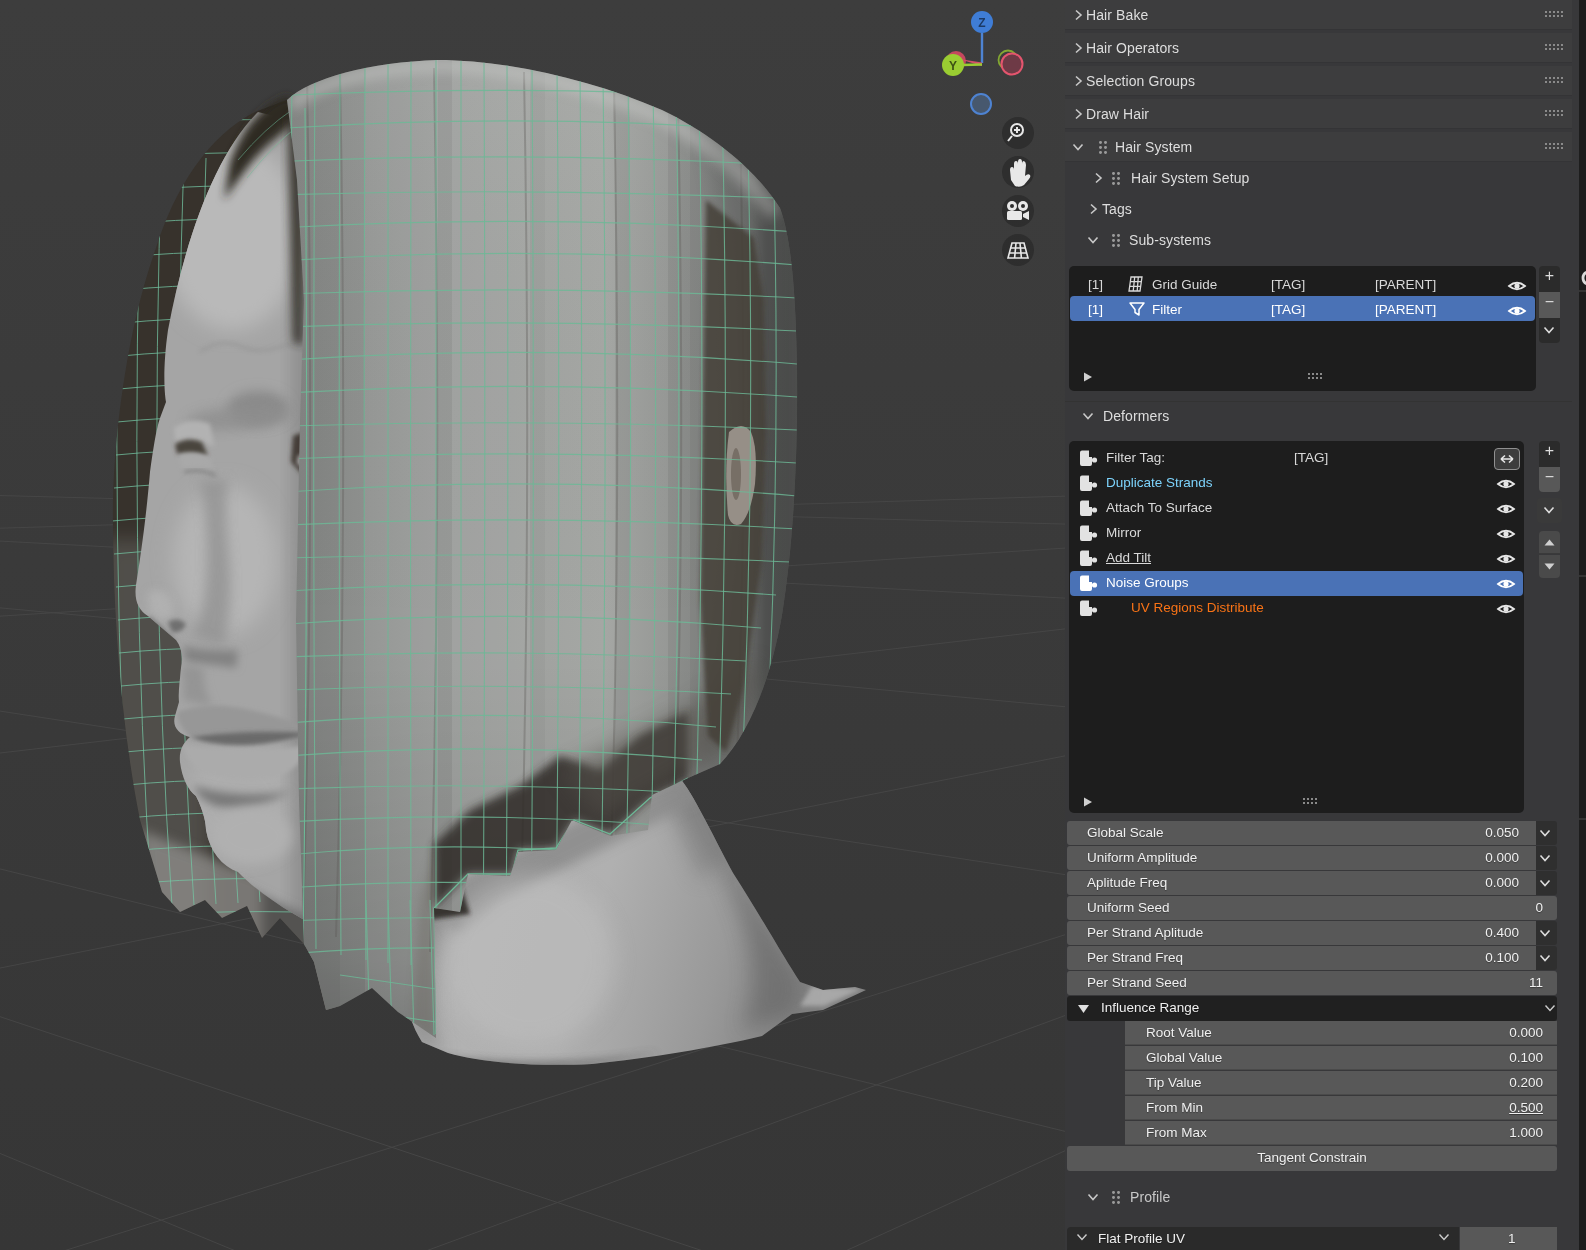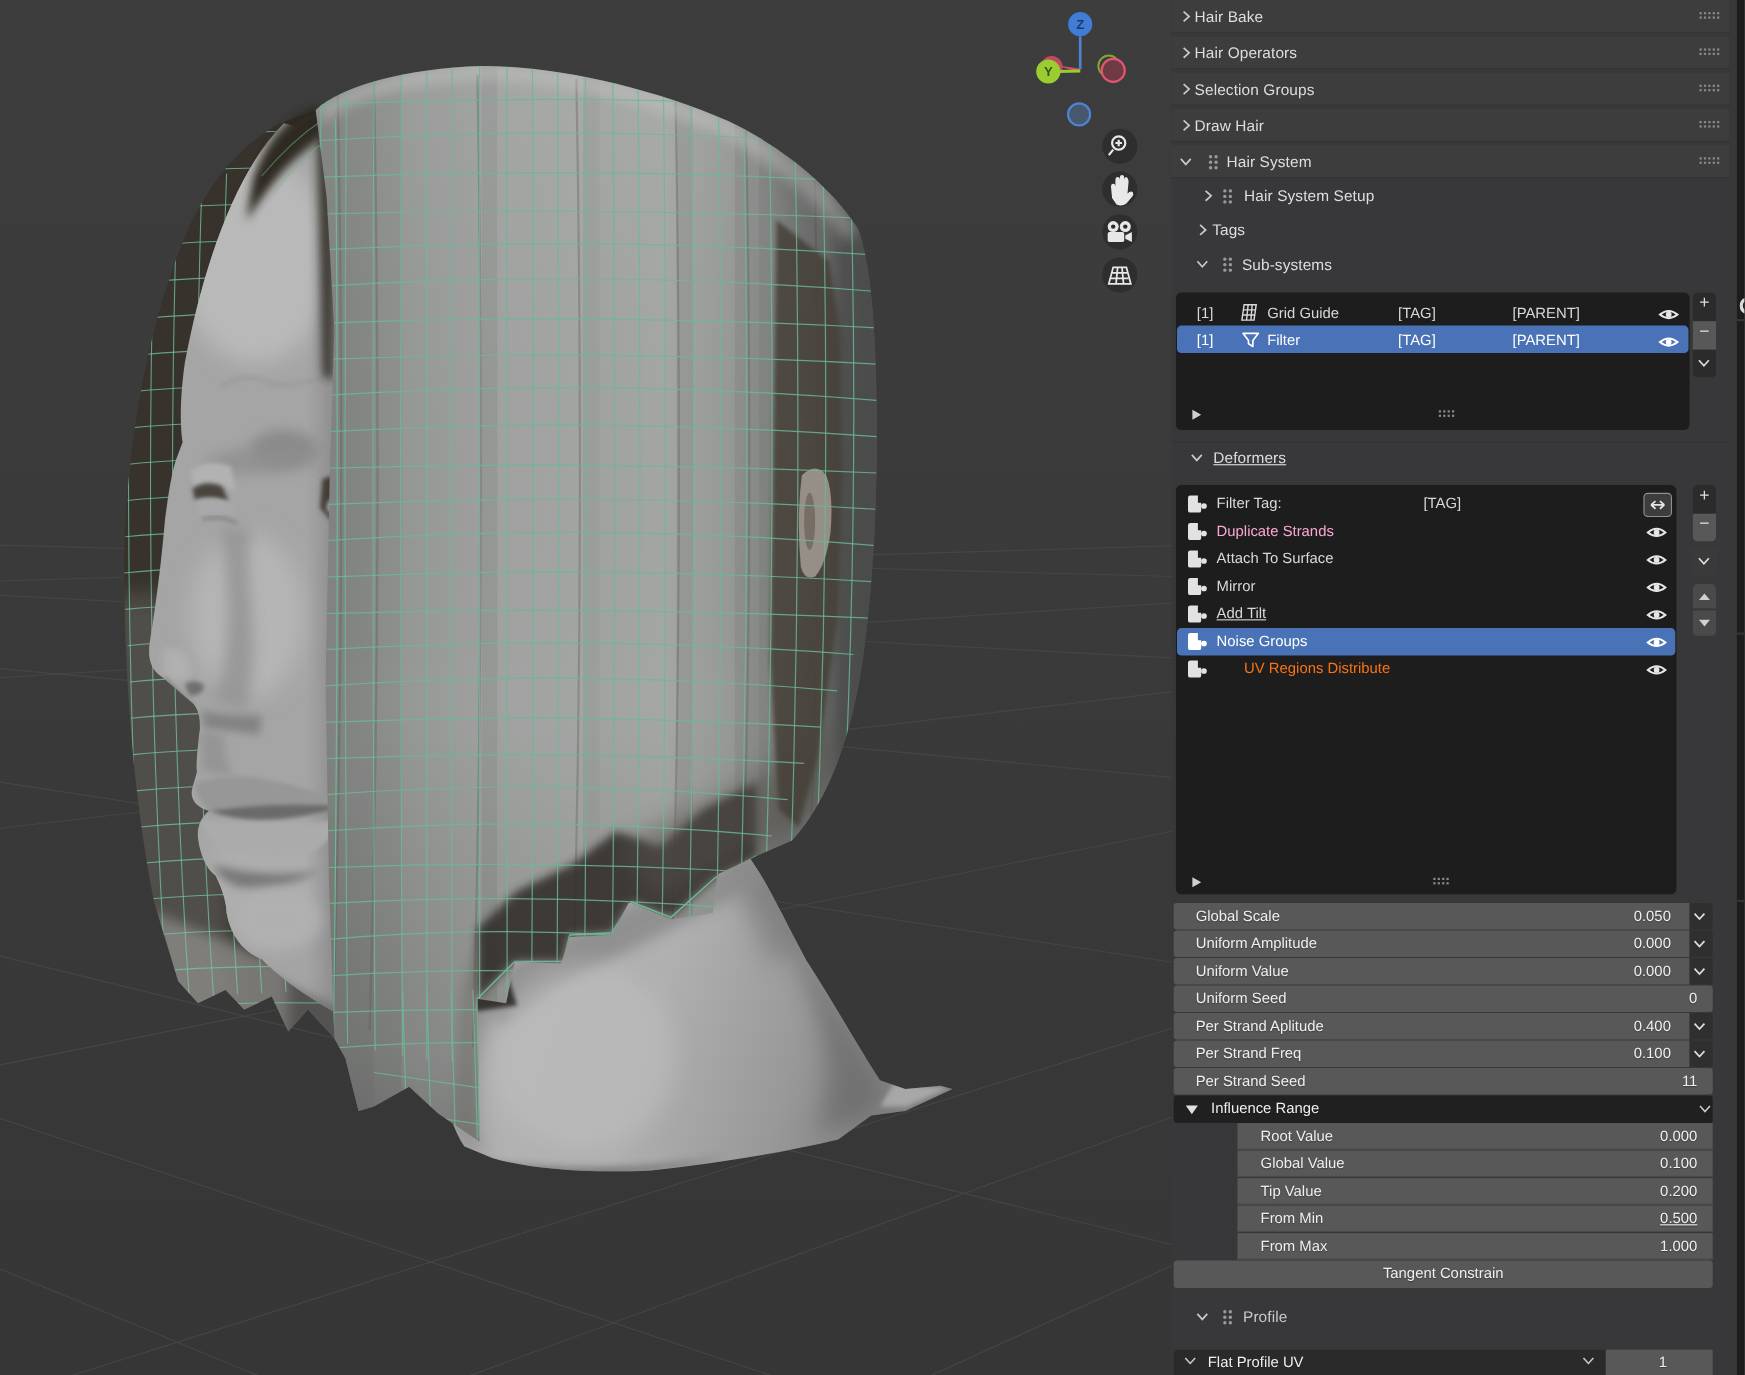--- a/index.html
+++ b/index.html
@@ -438,37 +438,37 @@
       <div style="position:absolute;left:474px;top:318px;width:21px;height:25px;background:#2b2b2b;border-radius:0 0 4px 4px;"></div>
       <div class="pm" style="left:474px;top:267px;">+</div>
       <div class="pm" style="left:474px;top:293px;">−</div>
       <svg style="position:absolute;left:477px;top:323px" width="14" height="14" viewBox="0 0 14 14">
         <path d="M2.5,4.5 L7,9.5 L11.5,4.5" fill="none" stroke="#ddd" stroke-width="1.6"></path>
       </svg>
       <div style="position:absolute;left:0;top:401px;width:507px;height:1px;background:#333;"></div>
       <svg style="position:absolute;left:16px;top:409px" width="14" height="14" viewBox="0 0 14 14">
         <path d="M2.5,4.5 L7,9.5 L11.5,4.5" fill="none" stroke="#c8c8c8" stroke-width="1.6"></path>
       </svg>
-      <div class="t" style="left:38px;top:408px;text-decoration:underline;">Deformers</div>
+      <div class="t" style="left:38px;top:408px;">Deformers</div>
       <div style="position:absolute;left:4px;top:441px;width:455px;height:372px;background:#1d1d1d;border-radius:5px;"></div>
       <svg style="position:absolute;left:14px;top:449px" width="20" height="19" viewBox="0 0 20 19">
         <path d="M3,1.5 L10,1.5 L10,8 L13,8 L13,15 Q13,17 11,17 L3,17 Q1,17 1,15 L1,3.5 Q1,1.5 3,1.5 Z" fill="#e2e2e2"></path>
         <circle cx="15.5" cy="11" r="2.6" fill="#e2e2e2"></circle>
       </svg>
       <div class="t2" style="left:41px;top:450px;color:#d9d9d9;">Filter Tag:</div>
       <div class="t2" style="left:229px;top:450px;">[TAG]</div>
       <div style="position:absolute;left:429px;top:448px;width:26px;height:22px;background:#3d3d3d;border:1px solid #909090;border-radius:4px;"></div>
       <svg style="position:absolute;left:432px;top:451px" width="20" height="16" viewBox="0 0 20 16">
         <path d="M4,8 L16,8 M4,8 L8,4.5 M4,8 L8,11.5 M16,8 L12,4.5 M16,8 L12,11.5" stroke="#e6e6e6" stroke-width="1.6" fill="none"></path>
       </svg>
       <svg style="position:absolute;left:14px;top:474px" width="20" height="19" viewBox="0 0 20 19">
         <path d="M3,1.5 L10,1.5 L10,8 L13,8 L13,15 Q13,17 11,17 L3,17 Q1,17 1,15 L1,3.5 Q1,1.5 3,1.5 Z" fill="#e2e2e2"></path>
         <circle cx="15.5" cy="11" r="2.6" fill="#e2e2e2"></circle>
       </svg>
-      <div class="t2" style="left:41px;top:475px;color:#f9a8d4;">Duplicate Strands</div>
+      <div class="t2" style="left:41px;top:475px;color:#7dd3fc;">Duplicate Strands</div>
       <svg style="position:absolute;left:431px;top:476px" width="20" height="16" viewBox="0 0 20 16">
         <path d="M2,8 Q10,1.5 18,8 Q10,14.5 2,8 Z" fill="none" stroke="#e6e6e6" stroke-width="1.8"></path>
         <circle cx="10" cy="8" r="2.6" fill="#e6e6e6"></circle>
       </svg>
       <svg style="position:absolute;left:14px;top:499px" width="20" height="19" viewBox="0 0 20 19">
         <path d="M3,1.5 L10,1.5 L10,8 L13,8 L13,15 Q13,17 11,17 L3,17 Q1,17 1,15 L1,3.5 Q1,1.5 3,1.5 Z" fill="#e2e2e2"></path>
         <circle cx="15.5" cy="11" r="2.6" fill="#e2e2e2"></circle>
       </svg>
       <div class="t2" style="left:41px;top:500px;color:#d9d9d9;">Attach To Surface</div>
       <svg style="position:absolute;left:431px;top:501px" width="20" height="16" viewBox="0 0 20 16">
@@ -552,21 +552,21 @@
         <path d="M2.5,4.5 L7,9.5 L11.5,4.5" fill="none" stroke="#ddd" stroke-width="1.6"></path>
       </svg>
       <div class="t3" style="right:67px;top:850px;">0.000</div>
       <div class="t3" style="left:22px;top:850px;">Uniform Amplitude</div>
       <div style="position:absolute;left:2px;top:871px;width:469px;height:24px;background:#585858;border-radius:3px 0 0 3px;"></div>
       <div style="position:absolute;left:471px;top:871px;width:21px;height:24px;background:#2f2f2f;border-radius:0 3px 3px 0;"></div>
       <svg style="position:absolute;left:473px;top:876px" width="14" height="14" viewBox="0 0 14 14">
         <path d="M2.5,4.5 L7,9.5 L11.5,4.5" fill="none" stroke="#ddd" stroke-width="1.6"></path>
       </svg>
       <div class="t3" style="right:67px;top:875px;">0.000</div>
-      <div class="t3" style="left:22px;top:875px;">Uniform Value</div>
+      <div class="t3" style="left:22px;top:875px;">Aplitude Freq</div>
       <div style="position:absolute;left:2px;top:896px;width:490px;height:24px;background:#585858;border-radius:3px;"></div>
       <div class="t3" style="right:43px;top:900px;">0</div>
       <div class="t3" style="left:22px;top:900px;">Uniform Seed</div>
       <div style="position:absolute;left:2px;top:921px;width:469px;height:24px;background:#585858;border-radius:3px 0 0 3px;"></div>
       <div style="position:absolute;left:471px;top:921px;width:21px;height:24px;background:#2f2f2f;border-radius:0 3px 3px 0;"></div>
       <svg style="position:absolute;left:473px;top:926px" width="14" height="14" viewBox="0 0 14 14">
         <path d="M2.5,4.5 L7,9.5 L11.5,4.5" fill="none" stroke="#ddd" stroke-width="1.6"></path>
       </svg>
       <div class="t3" style="right:67px;top:925px;">0.400</div>
       <div class="t3" style="left:22px;top:925px;">Per Strand Aplitude</div>

